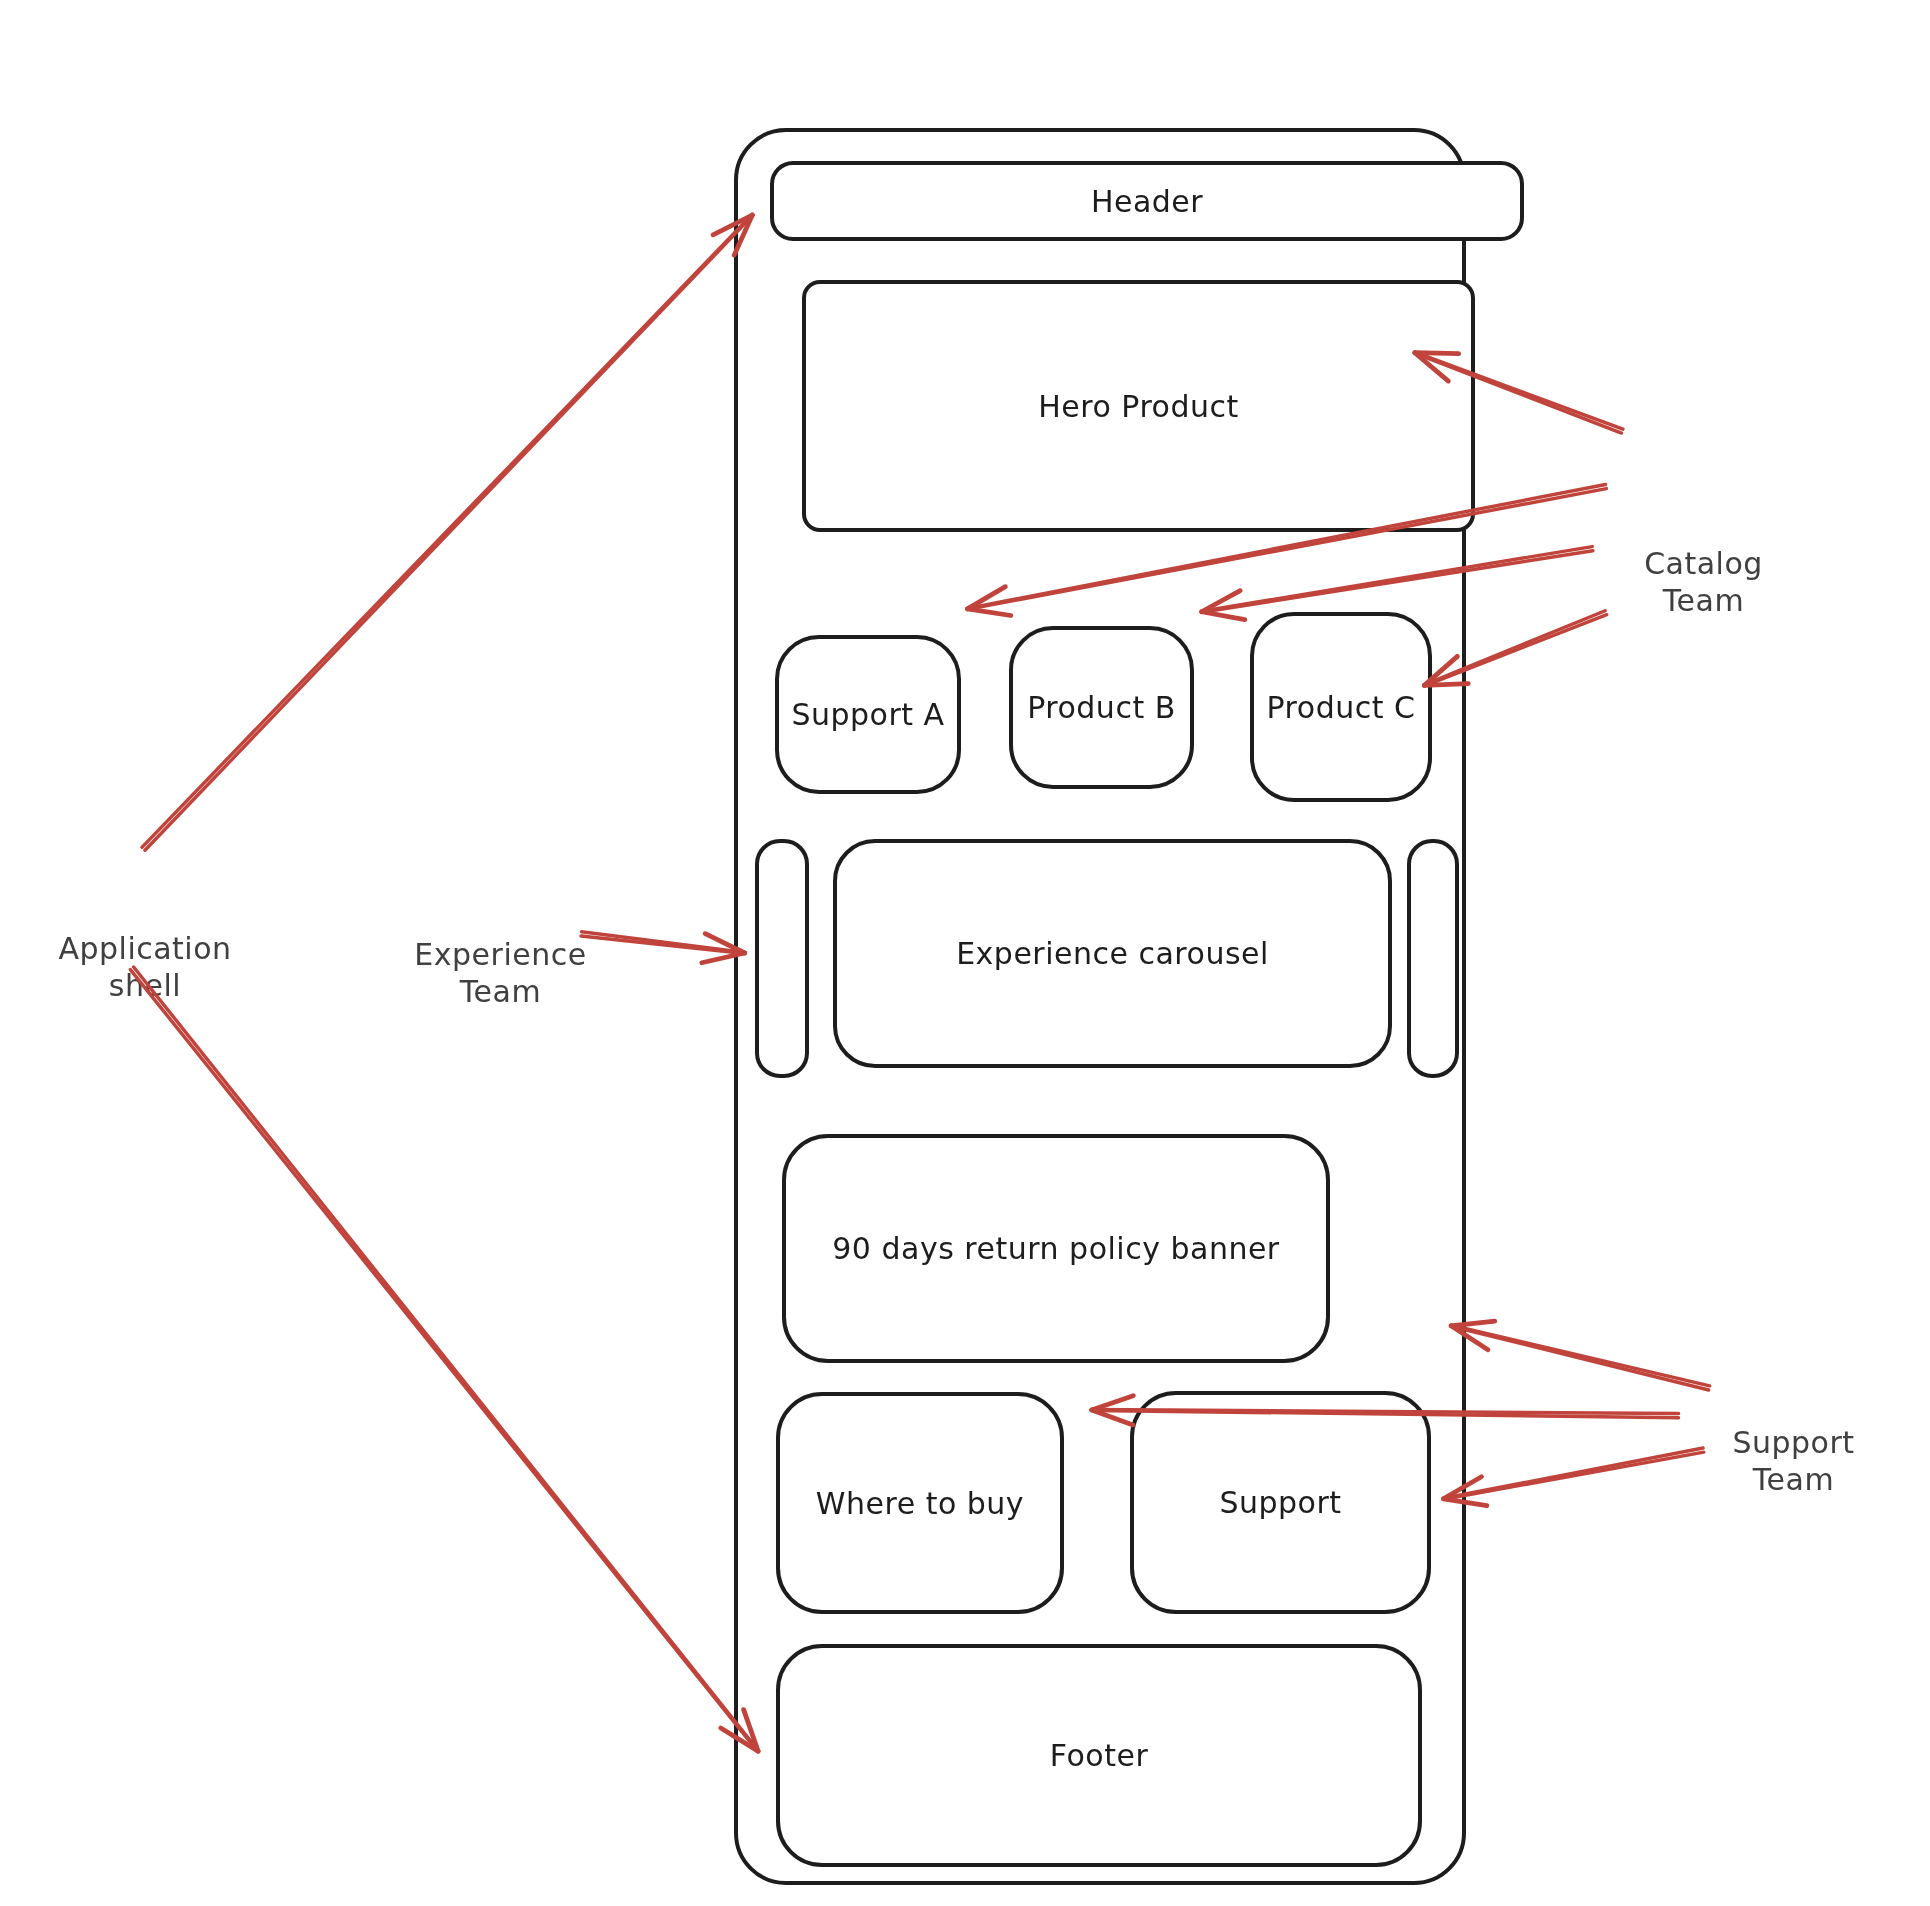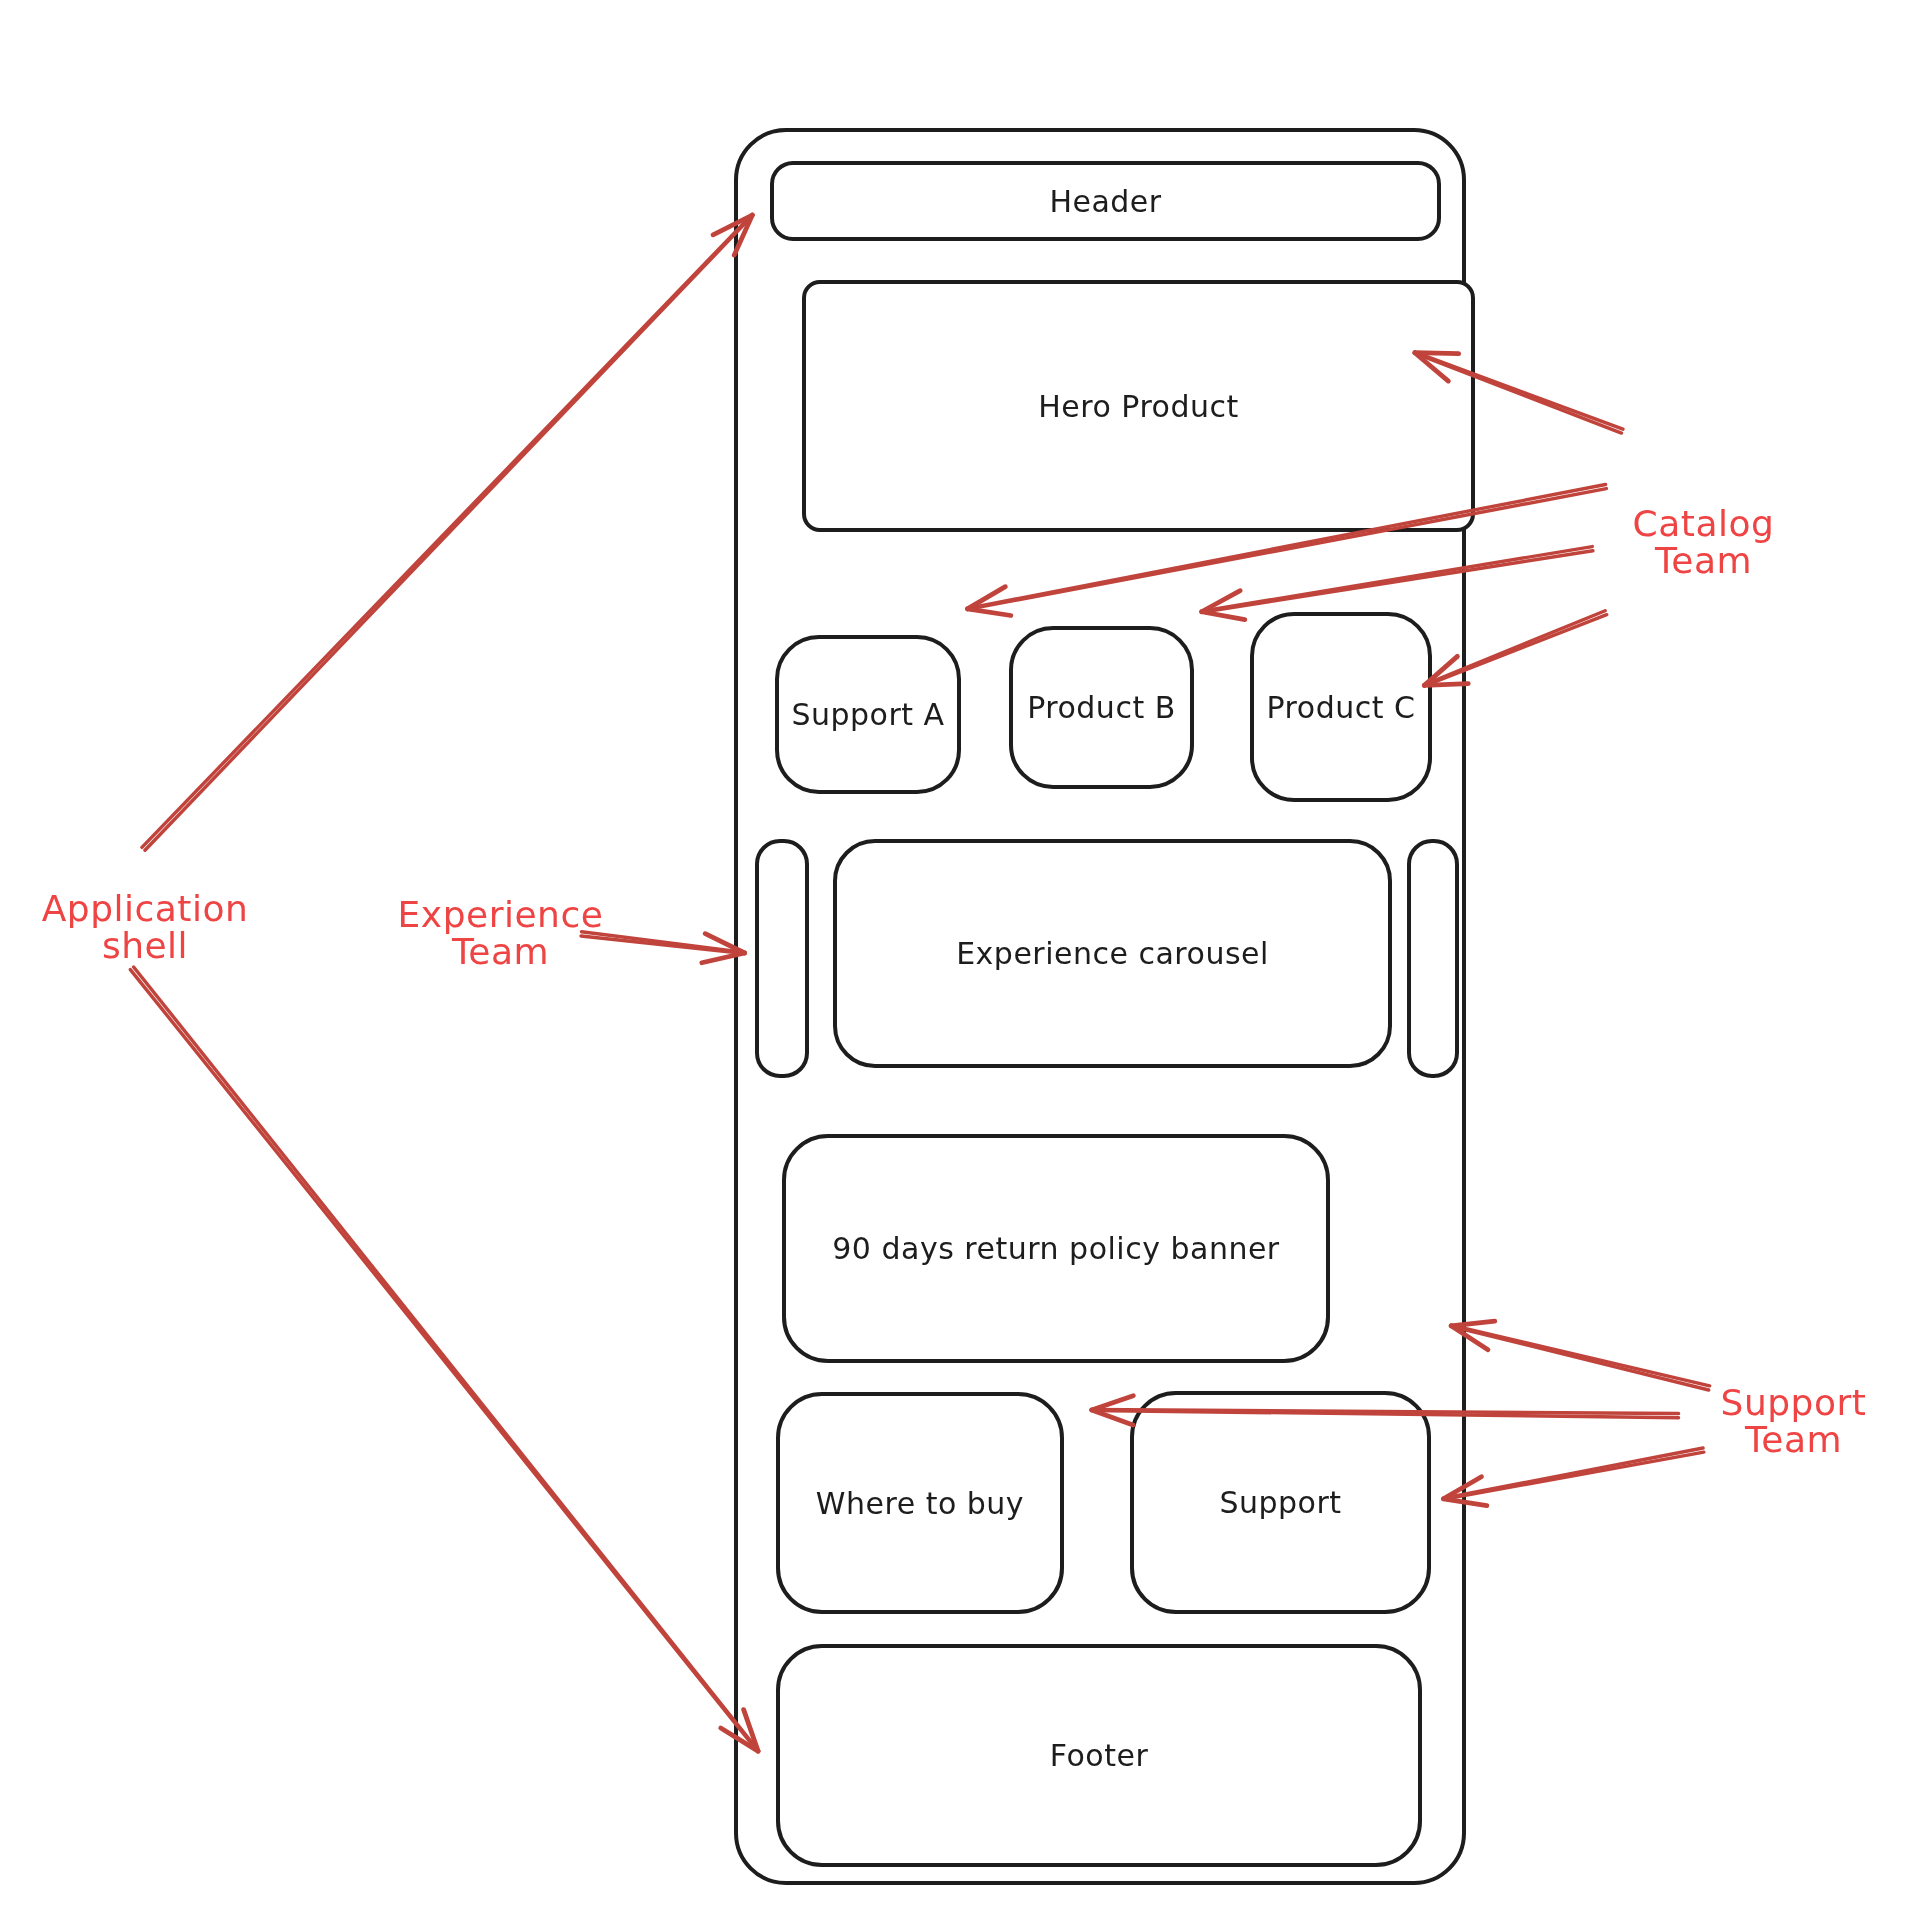--- a/index.html
+++ b/index.html
@@ -9,35 +9,35 @@
   }
   .shell{
     position:absolute;left:734px;top:128px;width:732px;height:1757px;
     border:4.8px solid #1d1d1d;border-radius:52px;box-sizing:border-box;background:#ffffff;
   }
   .box{
     position:absolute;border:4.8px solid #1d1d1d;border-radius:42px;background:#ffffff;
     box-sizing:border-box;display:flex;align-items:center;justify-content:center;
   }
   .box .lbl{font-size:30px;letter-spacing:0.5px;white-space:nowrap;}
-  .b-header{left:770px;top:161px;width:671px;height:80px;border-radius:23px;}
+  .b-header{left:770px;top:161px;width:754px;height:80px;border-radius:23px;}
   .b-hero{left:765px;top:280px;width:673px;height:252px;border-radius:18px;margin-left:37px;}
   .b-prod-a{left:775px;top:635px;width:186px;height:159px;border-radius:44px;}
   .b-prod-b{left:1009px;top:626px;width:185px;height:163px;border-radius:44px;text-align:right;}
   .b-prod-c{left:1250px;top:612px;width:182px;height:190px;border-radius:44px;}
   .b-panel-l{left:755px;top:839px;width:54px;height:239px;border-radius:25px;}
   .b-carousel{left:833px;top:839px;width:559px;height:229px;border-radius:42px;}
   .b-panel-r{left:1407px;top:839px;width:52px;height:239px;border-radius:25px;}
   .b-banner{left:782px;top:1134px;width:548px;height:229px;border-radius:46px;}
   .b-where{left:776px;top:1392px;width:288px;height:222px;border-radius:46px;}
   .b-support{left:1130px;top:1391px;width:301px;height:223px;border-radius:46px;}
   .b-footer{left:776px;top:1644px;width:646px;height:223px;border-radius:46px;}
   .ann{
-    position:absolute;color:#ef4444;font-size:36px;line-height:37px;
-    text-align:center;white-space:pre-line;letter-spacing:0.5px;
+    position:absolute;color:#404040;font-size:30px;line-height:37px;
+    text-align:center;white-space:pre-line;letter-spacing:0.5px;margin-top:40px;
   }
   .ann-app{left:38px;top:890px;width:214px;}
   .ann-exp{left:386px;top:896px;width:229px;}
   .ann-cat{left:1589px;top:505px;width:229px;}
   .ann-sup{left:1679px;top:1384px;width:229px;}
   #arrow-layer{position:absolute;left:0;top:0;width:1931px;height:1906px;pointer-events:none;}
 </style>
 </head>
 <body>
 

